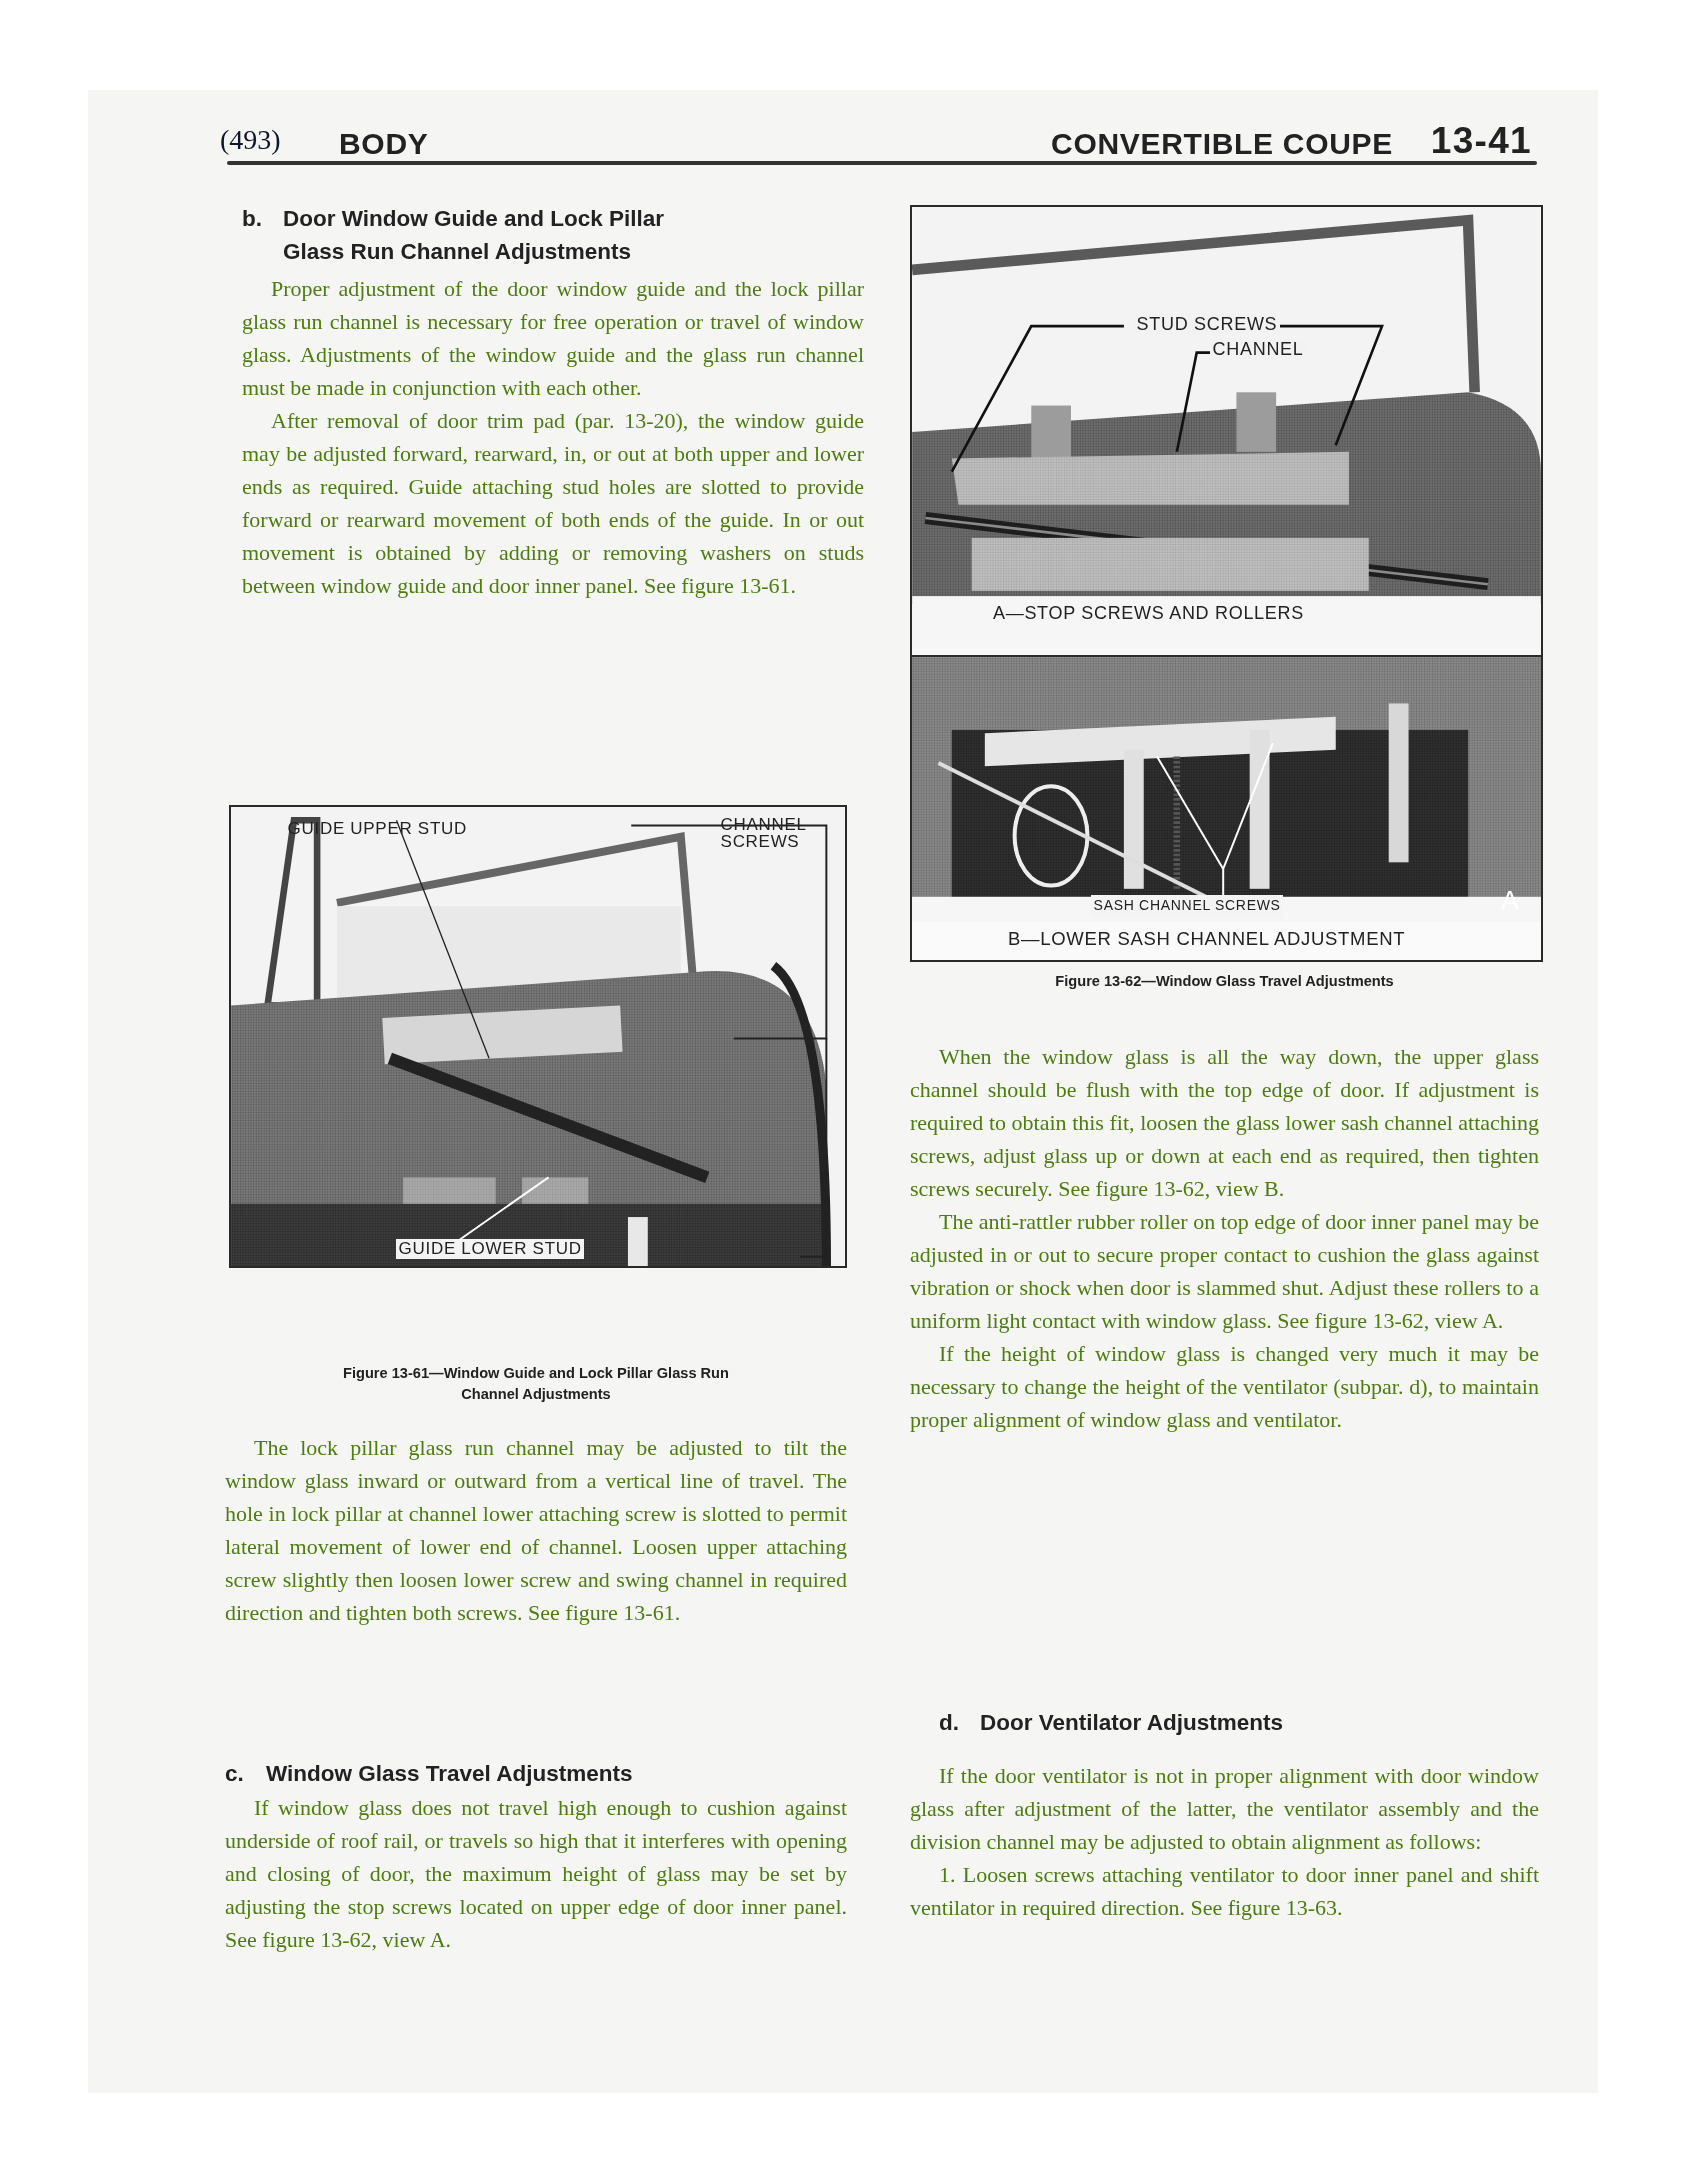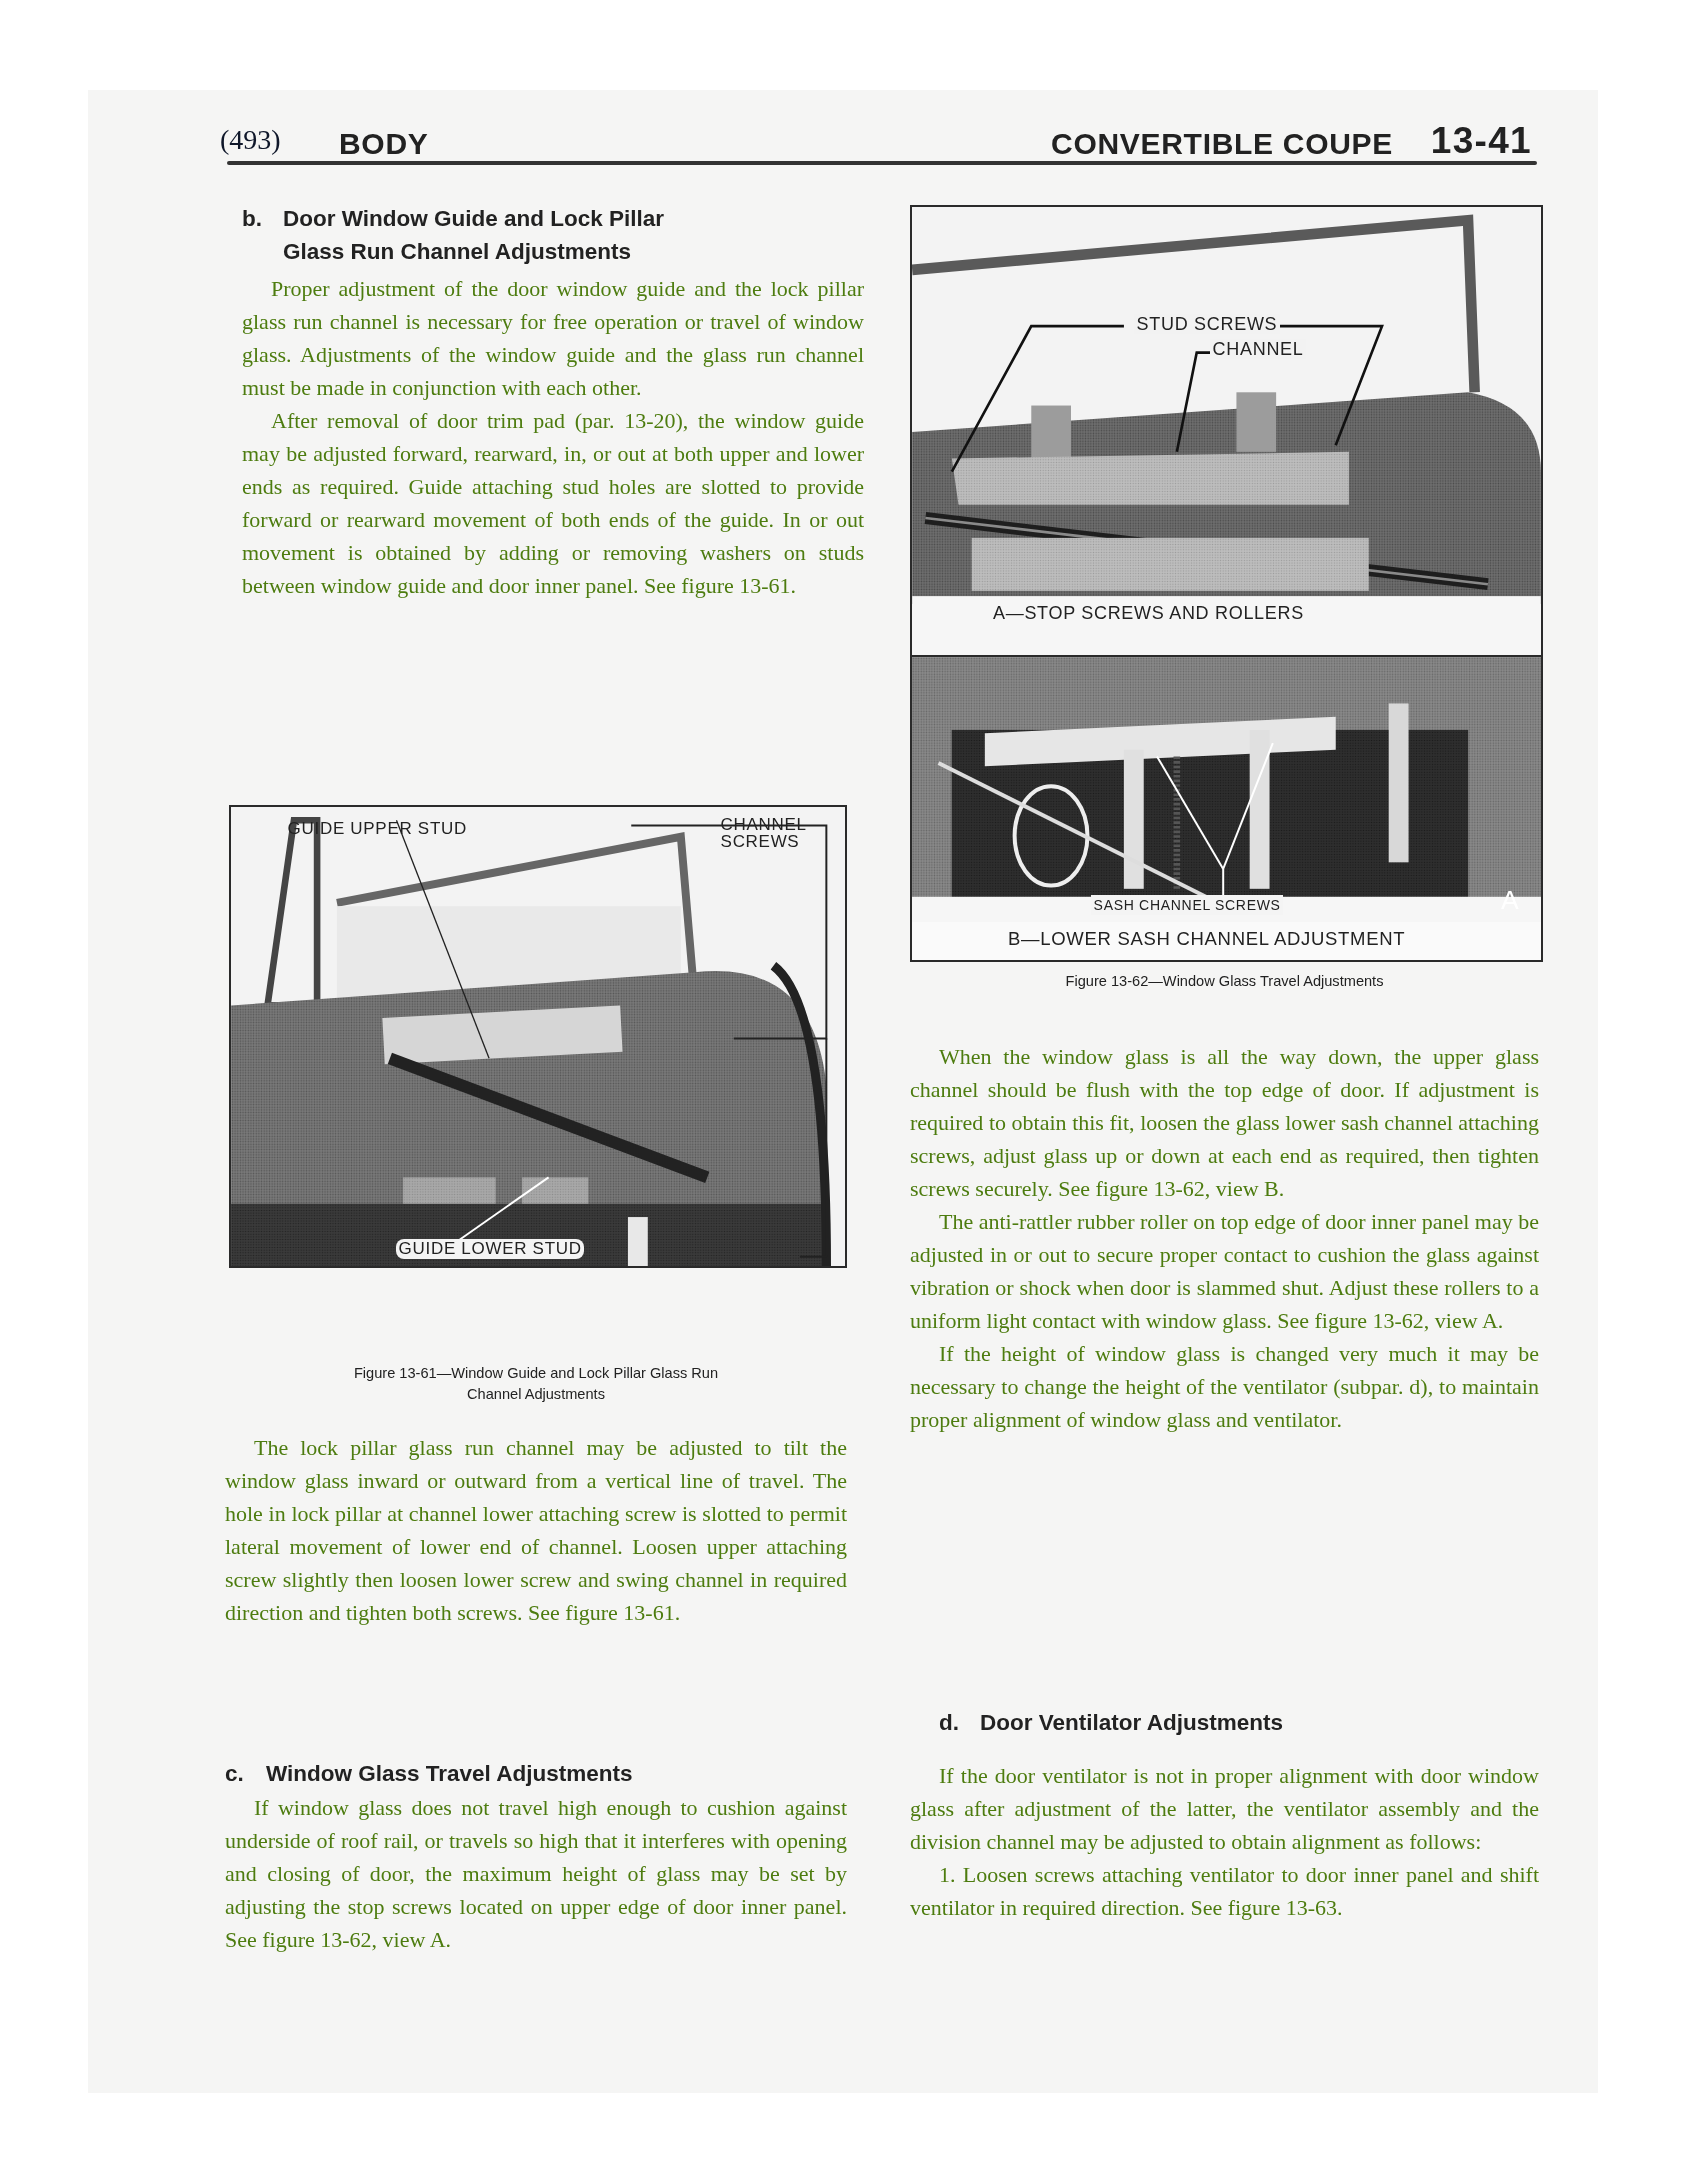--- a/index.html
+++ b/index.html
@@ -34,21 +34,21 @@
 
   
   .fig { position: absolute; border: 2px solid #2a2a2a; background: #fafafa; overflow: hidden; }
   .photo { position: absolute; }
   .callout {
     position: absolute; font-family: "Liberation Sans", "DejaVu Sans", sans-serif;
     font-size: 17px; color: #222; letter-spacing: 0.7px; background: #f2f2f2; padding: 0 2.6px; line-height: 20px; white-space: nowrap;
   }
   .caption {
     position: absolute; font-family: "Liberation Sans", "DejaVu Sans", sans-serif;
-    font-weight: normal; font-size: 14.6px; color: #222; text-align: center; line-height: 21px;
+    font-weight: bold; font-size: 14.6px; color: #222; text-align: center; line-height: 21px;
   }
   .view-label {
     position: absolute; font-family: "Liberation Sans", "DejaVu Sans", sans-serif;
     font-size: 18px; color: #222; letter-spacing: 0.7px; white-space: nowrap;
   }
 </style>
 </head>
 <body>
 
 <div class="paper"></div>
@@ -103,21 +103,21 @@
 
     <path d="M820 240 Q900 300 900 694" fill="none" stroke="#222" stroke-width="14"></path>
 
     <line x1="250" y1="20" x2="390" y2="380" stroke="#222" stroke-width="2"></line>
     <polyline points="605,28 900,28 900,350 760,350" fill="none" stroke="#222" stroke-width="3"></polyline>
     <polyline points="900,350 900,680 860,680" fill="none" stroke="#222" stroke-width="3"></polyline>
     <line x1="340" y1="658" x2="480" y2="560" stroke="#fff" stroke-width="3"></line>
   </svg>
   <div class="callout" style="left:54px; top:12px; background:transparent;">GUIDE UPPER STUD</div>
   <div class="callout" style="left:487px; top:9.3px; white-space:normal; width:79px; line-height:17px; background:transparent;">CHANNEL SCREWS</div>
-  <div class="callout" style="left:165px; top:432px; background:#f4f4f4;border-radius:8px;">GUIDE LOWER STUD</div>
+  <div class="callout" style="left:165px; top:432px; background:#f4f4f4;">GUIDE LOWER STUD</div>
 </div>
 <div class="caption" style="left:229px; top:1363px; width:614px;">
   <span>Figure 13-61—Window Guide and Lock Pillar Glass Run</span><br>
   <span>Channel Adjustments</span>
 </div>
 
 <div class="col" style="left:225px; top:1431px; width:622px;">
   <p class="para">The lock pillar glass run channel may be adjusted to tilt the window glass inward or outward from a vertical line of travel. The hole in lock pillar at channel lower attaching screw is slotted to permit lateral movement of lower end of channel. Loosen upper attaching screw slightly then loosen lower screw and swing channel in required direction and tighten both screws. See figure 13-61.</p>
 </div>
 

